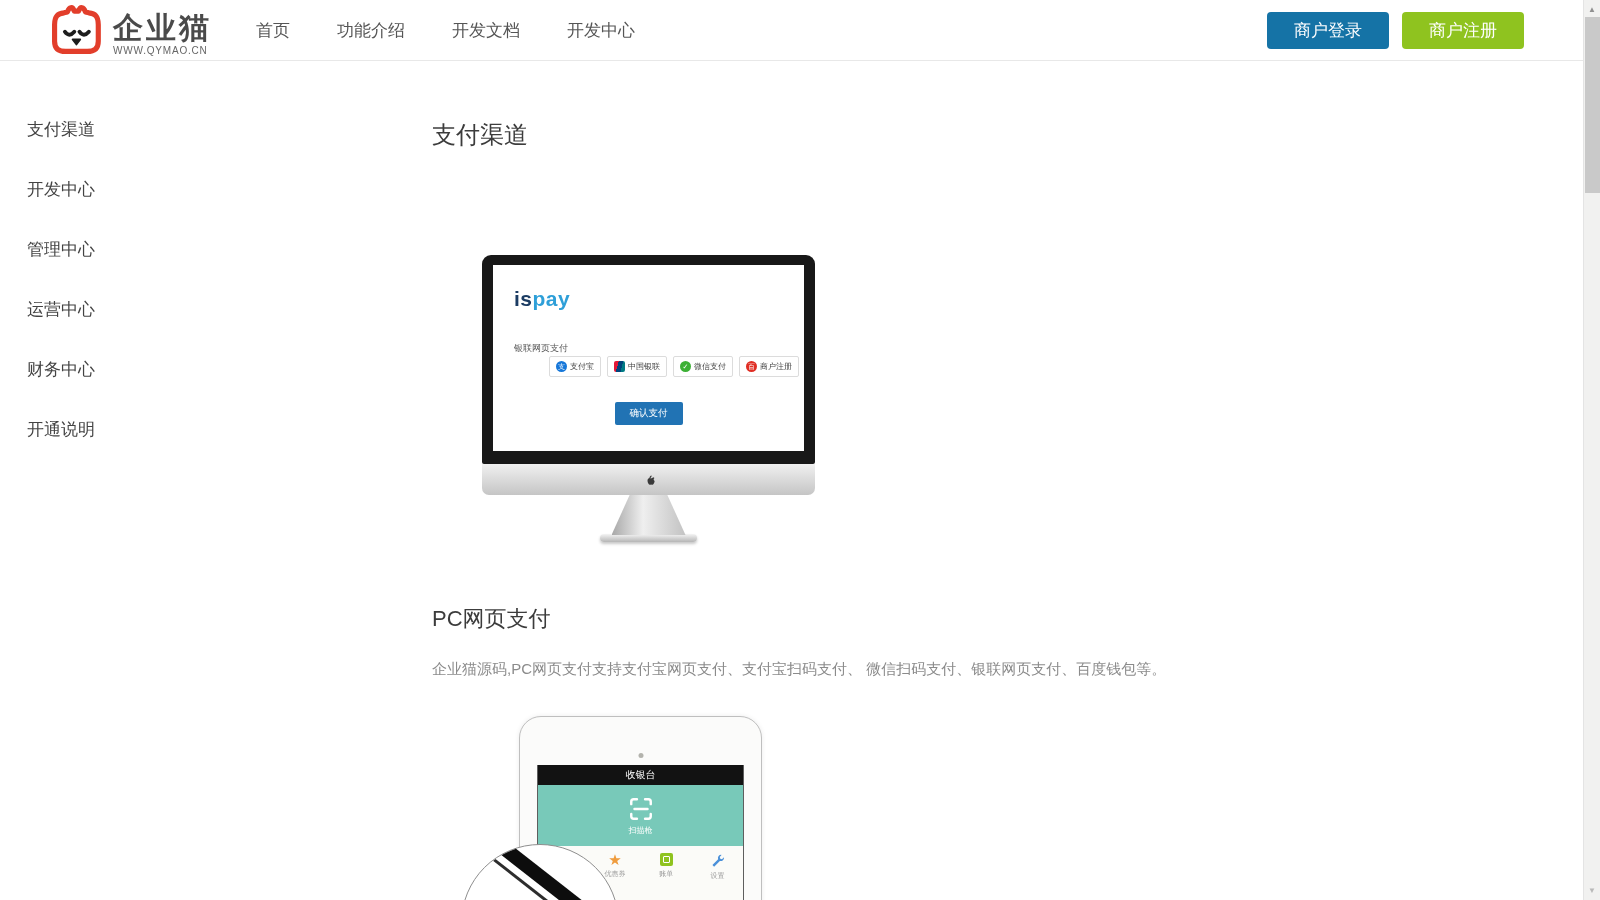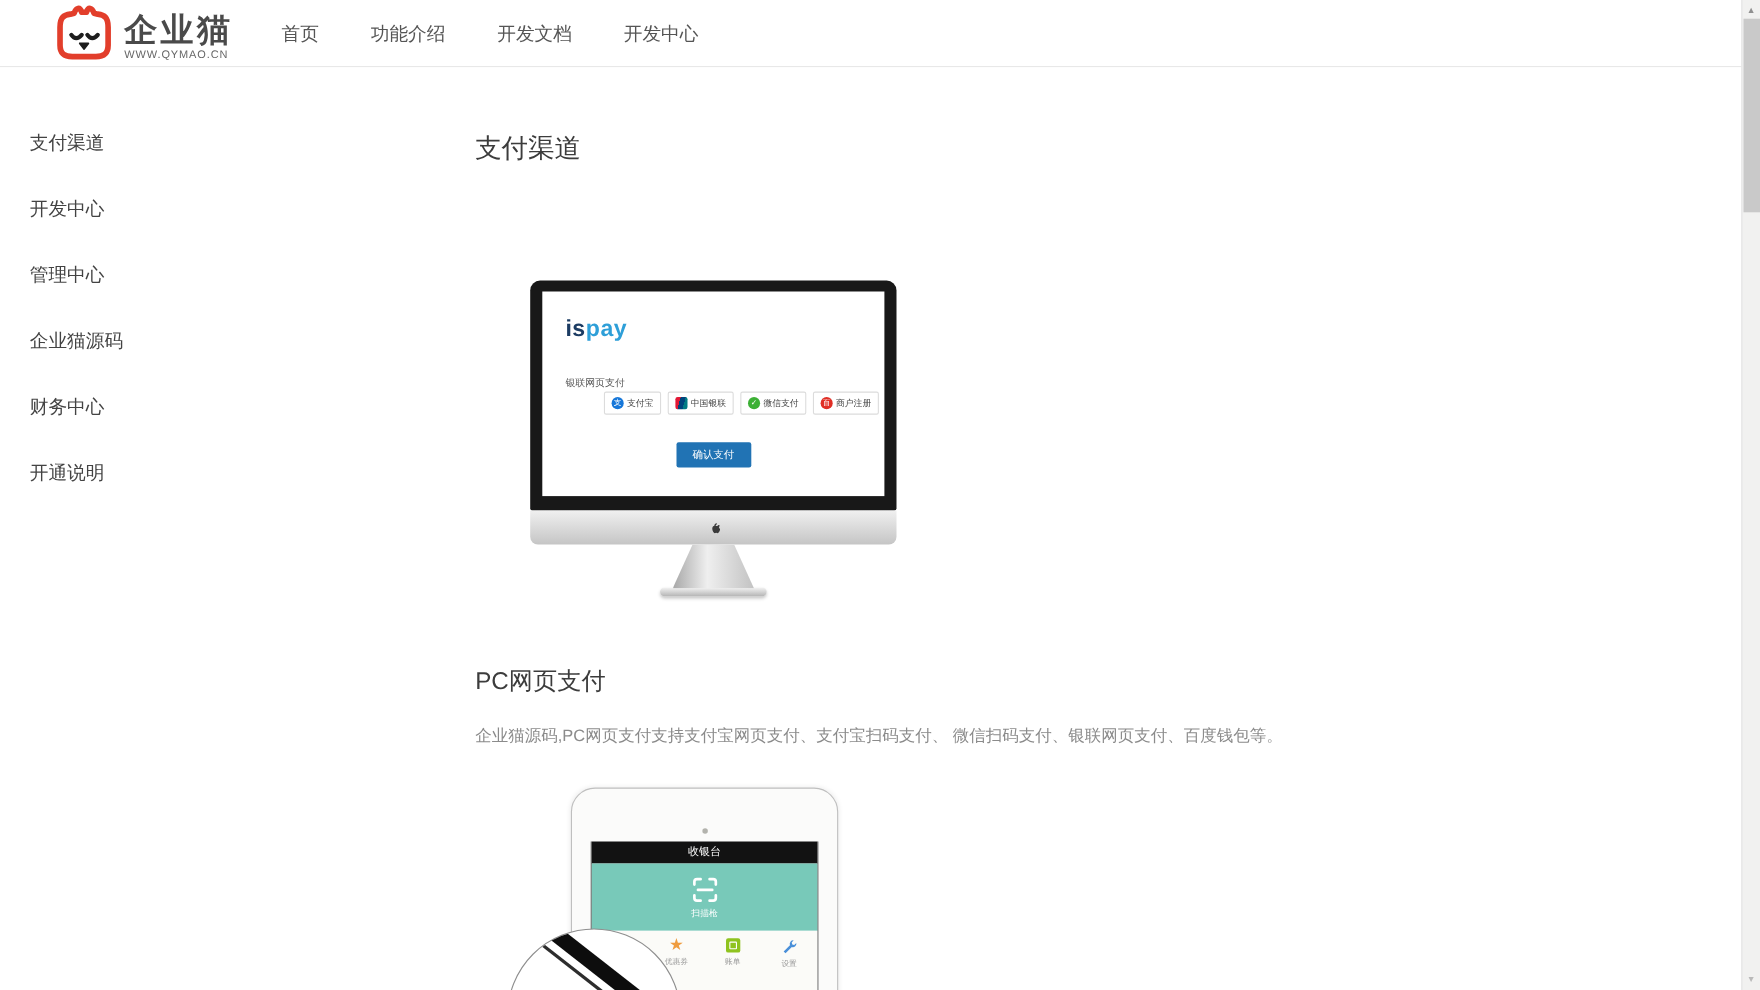--- a/index.html
+++ b/index.html
@@ -116,27 +116,31 @@
         <div class="brand-name">企业猫</div>
         <div class="brand-url">WWW.QYMAO.CN</div>
       </div>
     </div>
     <nav class="nav">
       <a class="nav-item">首页</a>
       <a class="nav-item">功能介绍</a>
       <a class="nav-item">开发文档</a>
       <a class="nav-item">开发中心</a>
     </nav>
+    <div class="hdr-btns">
+      <button class="btn btn-login">商户登录</button>
+      <button class="btn btn-reg">商户注册</button>
+    </div>
   </div>
 
   <aside class="sidebar">
     <div class="side-item">支付渠道</div>
     <div class="side-item">开发中心</div>
     <div class="side-item">管理中心</div>
-    <div class="side-item">企业猫源码</div>
+    <div class="side-item">运营中心</div>
     <div class="side-item">财务中心</div>
     <div class="side-item">开通说明</div>
   </aside>
 
   <main class="main">
     <h1 class="page-title">支付渠道</h1>
 
     <div class="imac">
       <div class="imac-screen">
         <div class="screen-inner">

